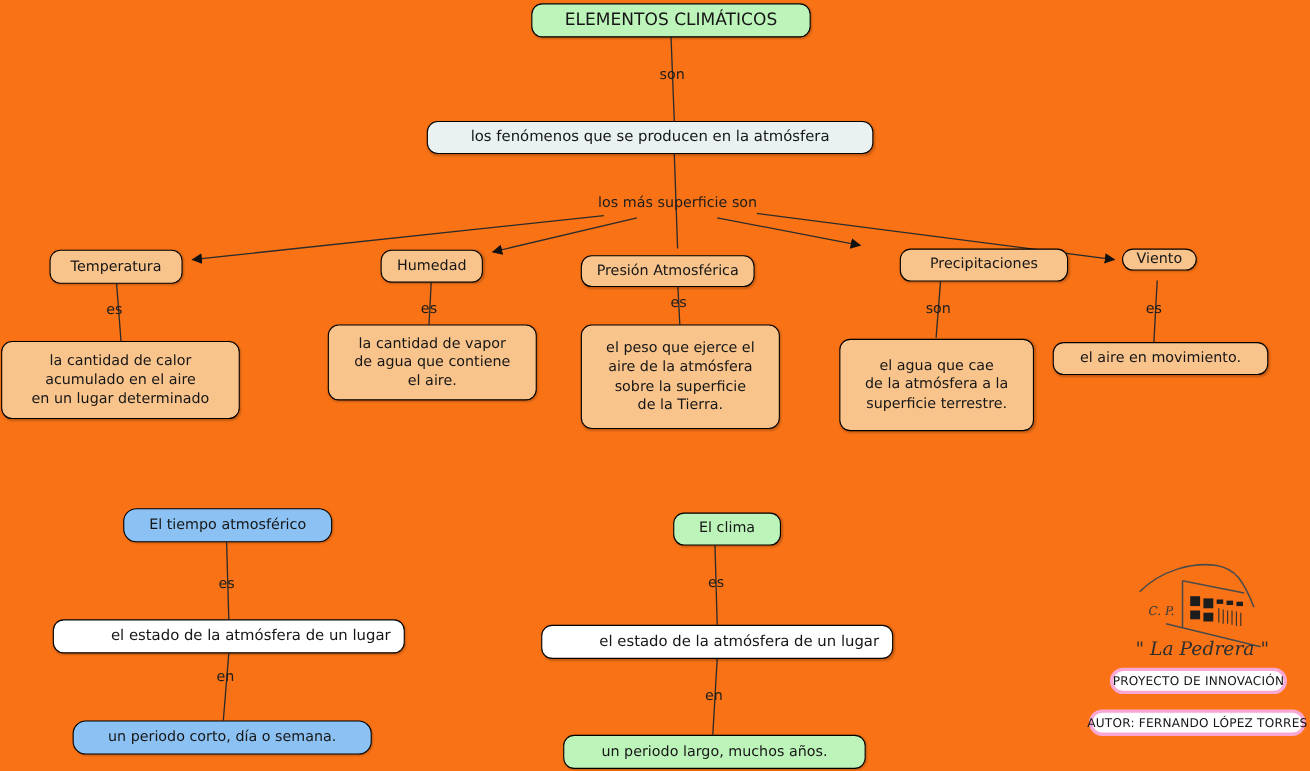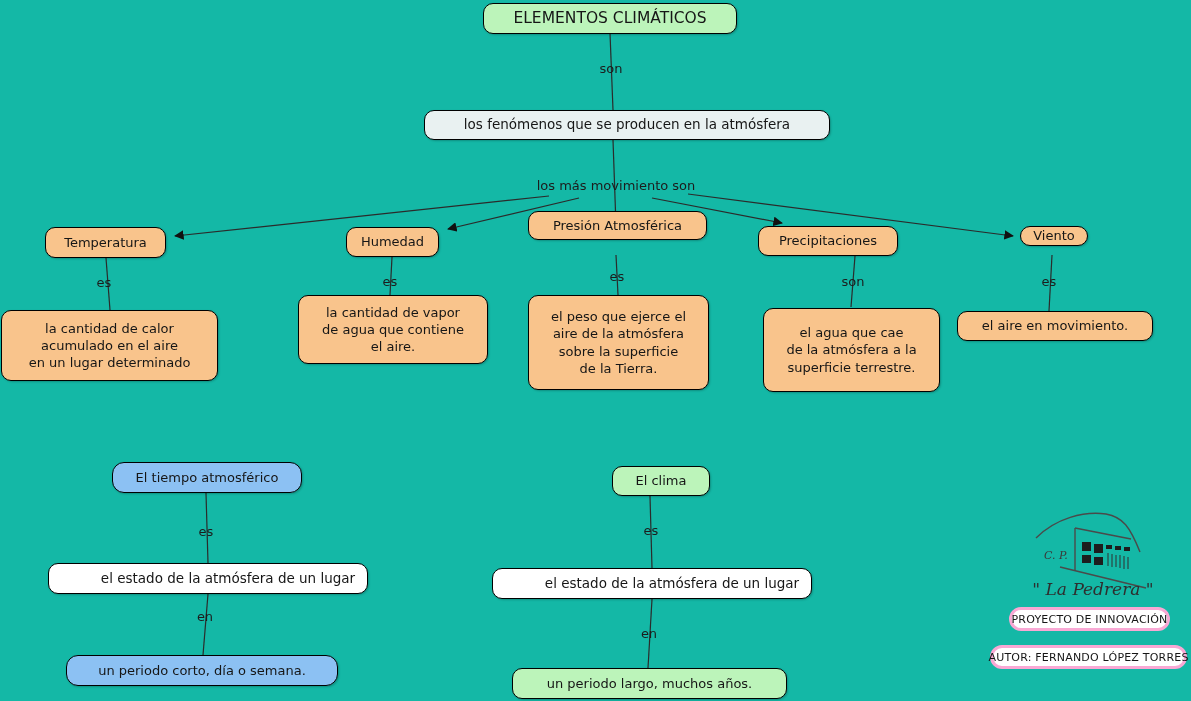--- a/index.html
+++ b/index.html
@@ -1,19 +1,19 @@
 <!DOCTYPE html>
 <html><head>
 <meta charset="utf-8">
 <style>
   html,body{margin:0;padding:0;background:#ffffff;}
   #cmap{
     position:relative;
     width:1191px;height:701px;
-    background:#14b8a6;
+    background:#f97316;
     font-family:"DejaVu Sans","Liberation Sans",sans-serif;
     color:#161616;
     overflow:hidden;
   }
   #connectors{position:absolute;left:0;top:0;width:1191px;height:701px;z-index:1;}
   .node{
     position:absolute;z-index:2;box-sizing:border-box;
     border:1px solid #000;border-radius:10px;
     display:flex;align-items:center;justify-content:center;
     text-align:center;font-size:13px;line-height:1.32;
@@ -65,27 +65,27 @@
       <line x1="1052" y1="255" x2="1049" y2="311"></line>
       <line x1="206" y1="493" x2="208" y2="563"></line>
       <line x1="208" y1="594" x2="203" y2="655"></line>
       <line x1="650" y1="496" x2="652" y2="568"></line>
       <line x1="652" y1="599" x2="648" y2="668"></line>
     </g>
   </svg>
 
   <div class="node green root" style="left:483px;top:3px;width:254px;height:31px">ELEMENTOS CLIMÁTICOS</div>
   <div class="linklabel" style="left:611px;top:68px">son</div>
-  <div class="node lightbox midtext" style="left:424px;top:110px;width:406px;height:30px">los fenómenos que se producen en la atmósfera</div>
-  <div class="linklabel" style="left:616px;top:185px">los más movimiento son</div>
+  <div class="node lightbox midtext" style="left:388px;top:110px;width:406px;height:30px">los fenómenos que se producen en la atmósfera</div>
+  <div class="linklabel" style="left:616px;top:185px">los más superficie son</div>
 
   <div class="node orange" style="left:45px;top:227px;width:121px;height:31px">Temperatura</div>
   <div class="node orange" style="left:346px;top:227px;width:93px;height:30px">Humedad</div>
-  <div class="node orange" style="left:528px;top:211px;width:179px;height:29px">Presión Atmosférica</div>
-  <div class="node orange" style="left:758px;top:226px;width:140px;height:30px">Precipitaciones</div>
+  <div class="node orange" style="left:528px;top:232px;width:158px;height:29px">Presión Atmosférica</div>
+  <div class="node orange" style="left:818px;top:226px;width:153px;height:30px">Precipitaciones</div>
   <div class="node orange" style="left:1020px;top:226px;width:68px;height:20px">Viento</div>
 
   <div class="linklabel" style="left:104px;top:282px">es</div>
   <div class="linklabel" style="left:390px;top:281px">es</div>
   <div class="linklabel" style="left:617px;top:276px">es</div>
   <div class="linklabel" style="left:853px;top:281px">son</div>
   <div class="linklabel" style="left:1049px;top:281px">es</div>
 
   <div class="node orange" style="left:298px;top:295px;width:190px;height:69px">la cantidad de vapor
 de agua que contiene

